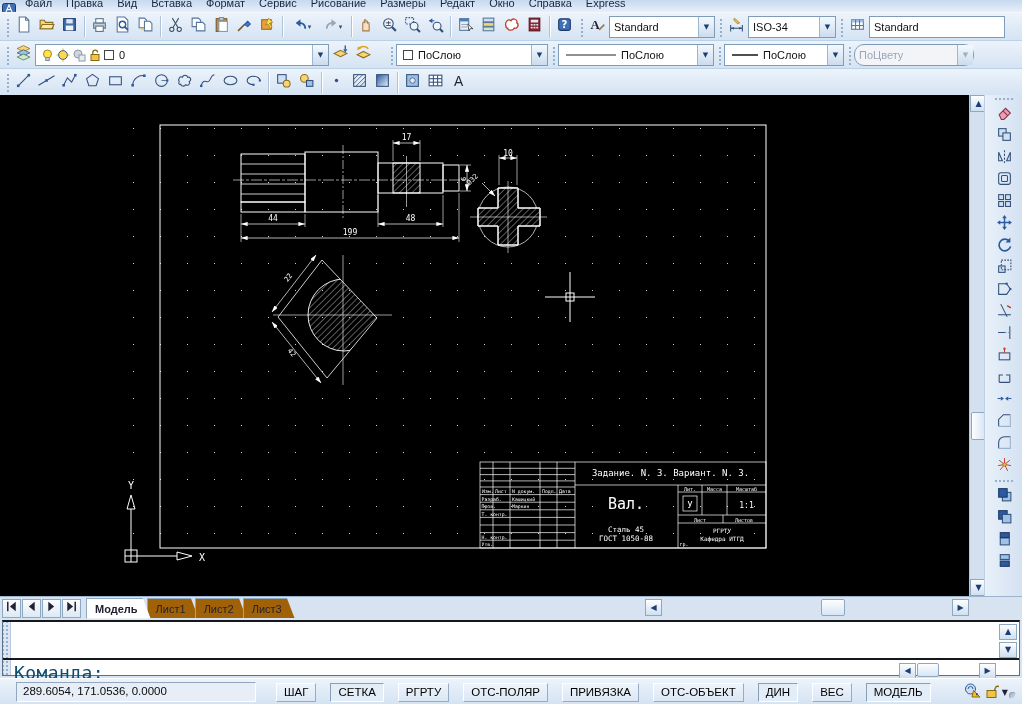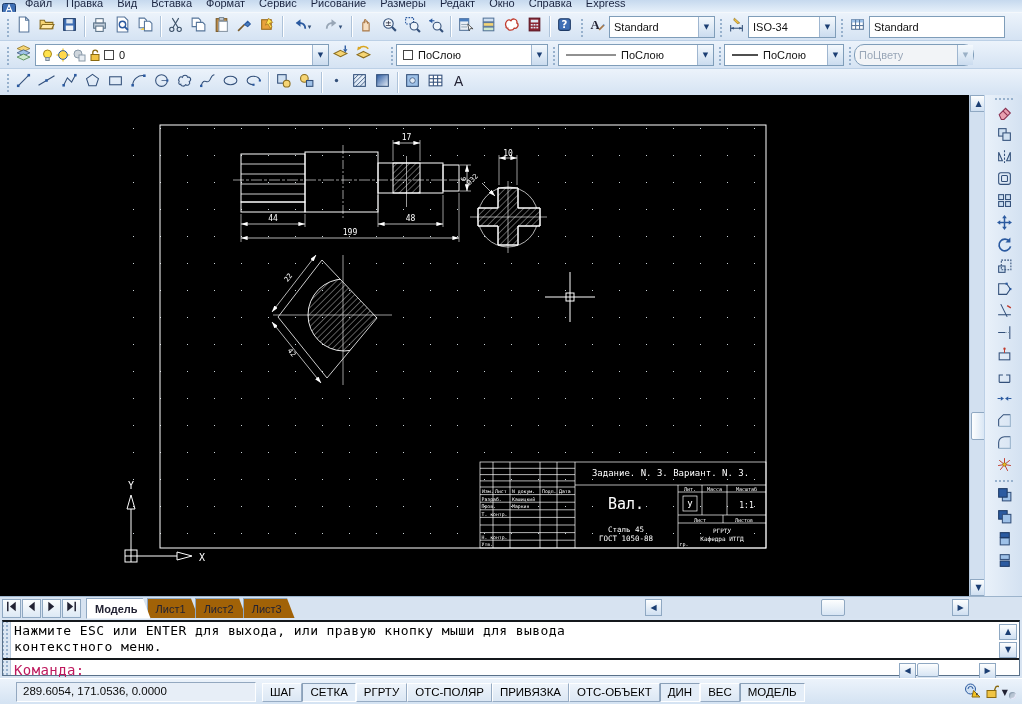--- a/index.html
+++ b/index.html
@@ -41,29 +41,29 @@
   .tabs{display:flex;height:21px;margin-left:4px;}
   .tab{height:20px;padding:0 12px 0 8px;font-size:11px;color:#223;background:#a16207;border:1px solid #8fa8c2;border-bottom:none;display:flex;align-items:center;clip-path:polygon(0 0,calc(100% - 8px) 0,100% 100%,0 100%);margin-right:-4px;}
   .tab.active{background:#fff;font-weight:bold;z-index:2;}
   .tab-hscroll{position:absolute;left:645px;top:2px;width:322px;height:17px;}
   .hthumb{position:absolute;top:0;width:22px;height:15px;background:linear-gradient(#fdfefe,#d7e5f4);border:1px solid #8fa8c2;border-radius:2px;}
   .cmdwin{position:absolute;top:618px;left:0;width:1022px;height:60px;background:#d8e4f2;}
   .cmdinner{position:absolute;left:2px;right:2px;top:2px;bottom:2px;background:#fff;border:1px solid #5a7189;border-top:2px solid #14181c;}
   .cmdgrip{position:absolute;left:0;top:0;bottom:0;width:7px;background:#dce7f3;border-right:1px solid #b6c9de;background-image:radial-gradient(circle,#97b1cd 1px,rgba(0,0,0,0) 1.3px);background-size:4px 4px;background-position:2px 2px;}
   .cmdhist{position:absolute;left:11px;top:1px;right:26px;height:32px;font-family:"DejaVu Sans Mono",monospace;font-size:13px;color:#000;letter-spacing:.4px;line-height:16px;white-space:nowrap;overflow:hidden;}
   .cmdsplit{position:absolute;left:0;right:0;top:36px;height:2px;background:#14181c;}
-  .cmdprompt{position:absolute;left:11px;top:40px;font-family:"DejaVu Sans Mono",monospace;font-size:14px;letter-spacing:.4px;color:#be185d;}
+  .cmdprompt{position:absolute;left:11px;top:40px;font-family:"DejaVu Sans Mono",monospace;font-size:18px;letter-spacing:.4px;color:#0c4a6e;}
   .cmdvs{position:absolute;right:3px;top:2px;width:17px;height:32px;}
   .cmdvs .sbtnv{width:16px;height:14px;position:absolute;left:0;}
   .cmdhs{position:absolute;right:24px;top:41px;width:96px;height:15px;}
   .cmdhs .sbtnv{width:15px;height:14px;position:absolute;top:0;}
   .statusbar{position:absolute;top:678px;left:0;width:1022px;height:26px;background:linear-gradient(#ecf3fb,#d3e2f2);border-top:1px solid #fff;display:flex;align-items:center;}
   .coords{width:226px;height:14px;margin-left:16px;background:#e7eef7;border:1px solid;border-color:#93a8c0 #fdfeff #fdfeff #93a8c0;padding:2px 6px;font-size:11.5px;color:#0a0a0a;flex:0 0 auto;}
   .toggles{display:flex;margin-left:6px;}
-  .sbtn{height:13px;line-height:13px;padding:2px 7px;margin-left:0;font-size:11.5px;color:#000;background:linear-gradient(#eef4fb,#dbe7f4);border:1px solid;border-color:#fdfeff #97acc4 #97acc4 #fdfeff;white-space:nowrap;}
+  .sbtn{height:13px;line-height:13px;padding:2px 7px;margin-left:14px;font-size:11.5px;color:#000;background:linear-gradient(#eef4fb,#dbe7f4);border:1px solid;border-color:#fdfeff #97acc4 #97acc4 #fdfeff;white-space:nowrap;}
   .sbtn.pressed{border-color:#8aa0b8 #fdfeff #fdfeff #8aa0b8;background:#e3edf8;}
   .sbicons{position:absolute;right:14px;top:3px;display:flex;align-items:center;gap:3px;}
   .sbicons .sarrow{font-size:8px;color:#223;}
   .resizedot{position:absolute;right:6px;bottom:6px;width:7px;height:7px;border-radius:50%;background:#b9c6d4;box-shadow:inset 1px 1px 1px #8fa0b2, inset -1px -1px 1px #eef;}
 </style>
 </head>
 <body>
 
 <div class="menubar">
   <span class="applogo">
@@ -921,24 +921,20 @@
     <div class="hthumb" style="left:176px"></div>
     <div class="sbtnv" style="top:0;left:307px">
         <span class="sarrow">▶</span>
       </div>
   </div>
 </div>
 
 <div class="cmdwin">
   <div class="cmdinner">
     <div class="cmdgrip"></div>
-    <div class="cmdhist">
-      <div>Нажмите ESC или ENTER для выхода, или правую кнопку мыши для вывода</div>
-      <div>контекстного меню.</div>
-    </div>
     <div class="cmdvs">
       <div class="sbtnv" style="top:0">
           <span class="sarrow">▲</span>
         </div>
       <div class="sbtnv" style="top:18px">
           <span class="sarrow">▼</span>
         </div>
     </div>
     <div class="cmdsplit"></div>
     <div class="cmdprompt">Команда:</div>

